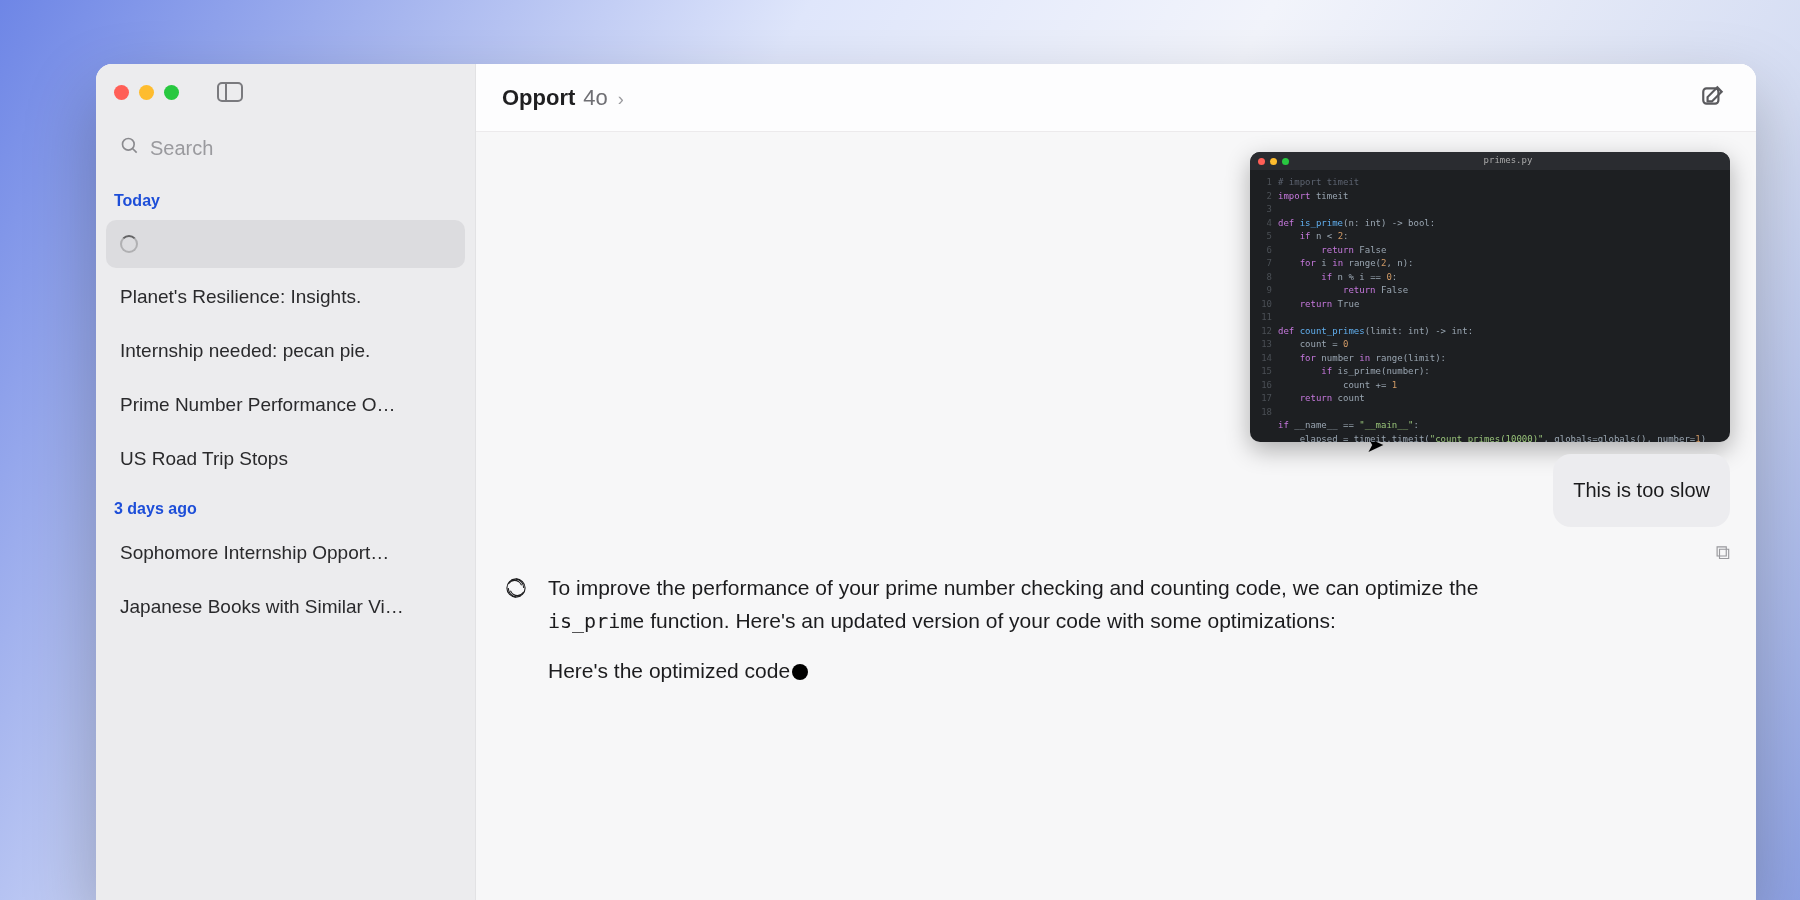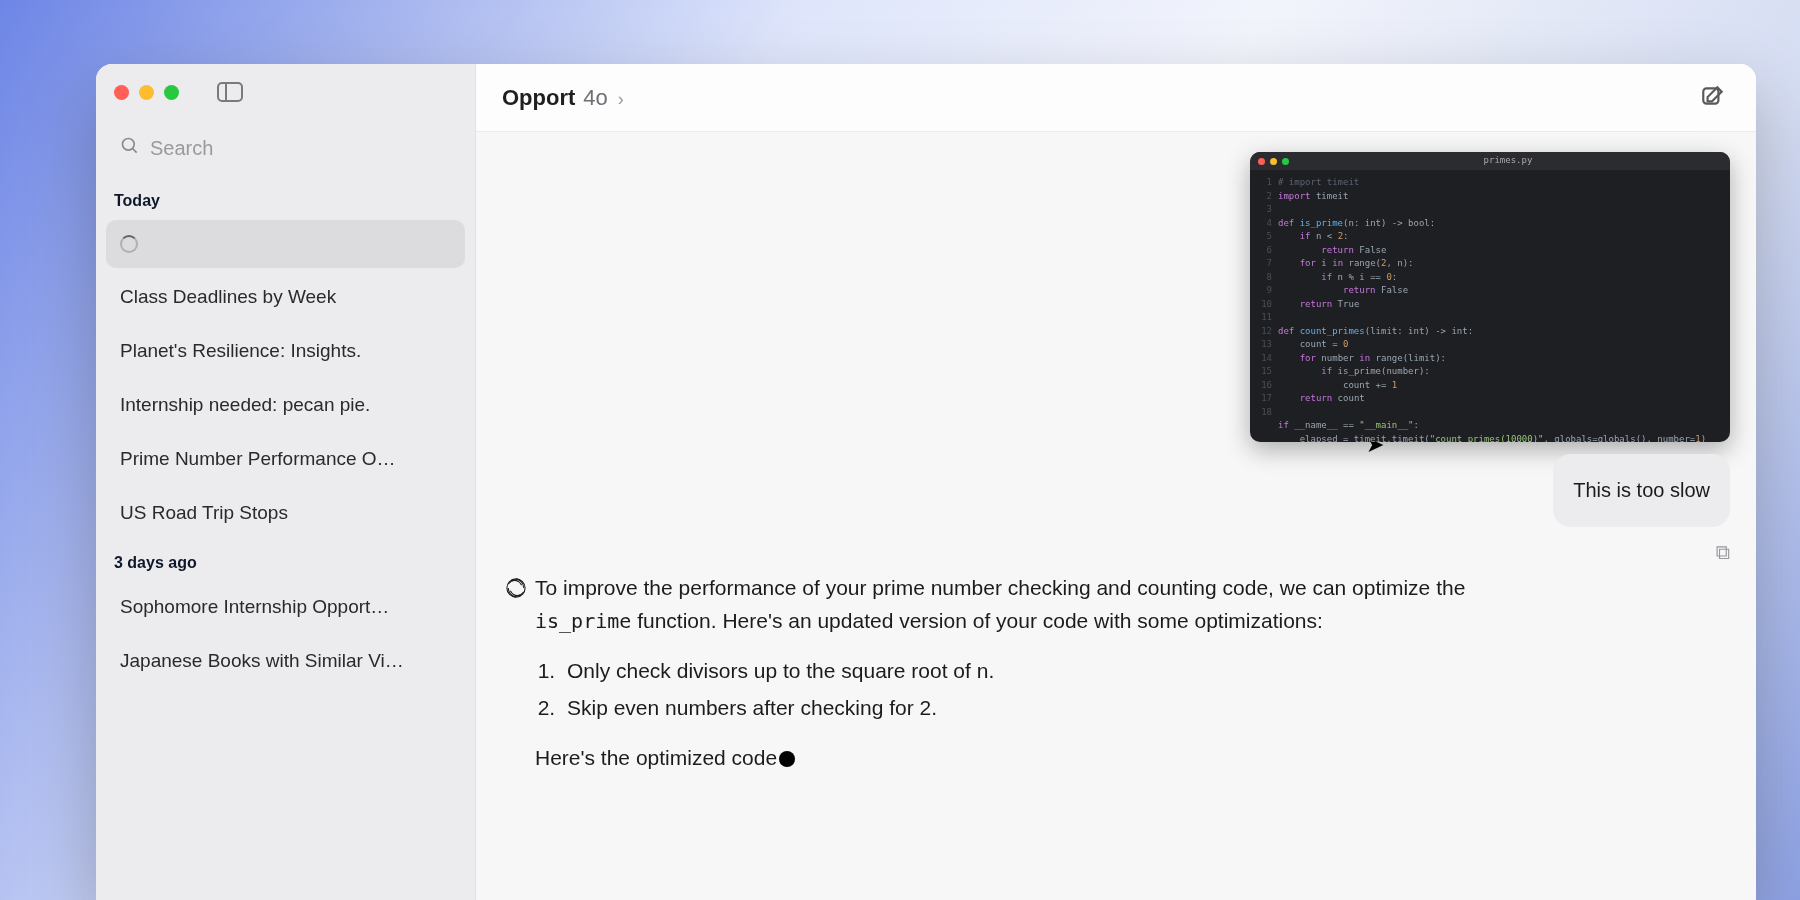--- a/index.html
+++ b/index.html
@@ -69,21 +69,21 @@
   .search svg { width: 20px; height: 20px; stroke: #8a8a8e; }
   .search input {
     border: none; background: transparent; outline: none;
     font-size: 20px; color: #c2410c; width: 100%;
   }
   .search input::placeholder { color: #9a9a9e; }
   .section-label {
     padding: 14px 18px 8px;
     font-size: 16px;
     font-weight: 600;
-    color: #0f172a;
+    color: #1d4ed8;
   }
   .conv-item {
     margin: 2px 10px;
     padding: 14px 14px;
     border-radius: 10px;
     font-size: 19px;
     color: #2a2a2c;
     white-space: nowrap;
     overflow: hidden;
     text-overflow: ellipsis;
@@ -205,21 +205,21 @@
     font-size: 20px;
     margin-top: 2px;
   }
 
   .assistant-block {
     position: absolute;
     left: 26px;
     right: 26px;
     top: 440px;
     display: flex;
-    gap: 5px;
+    gap: 18px;
   }
   .avatar {
     width: 28px; height: 28px;
     flex: 0 0 28px;
     margin-top: 2px;
   }
   .avatar svg { width: 28px; height: 28px; }
   .assistant-text {
     font-size: 21px;
     color: #1c1c1e;
@@ -273,21 +273,20 @@
             <line x1="20" y1="20" x2="15" y2="15"></line>
           </svg>
       </span>
       <input type="text" placeholder="Search" style="">
     </div>
 
     <div class="section-label">Today</div>
     <div class="conv-item active">
       <div class="spinner"></div>
     </div>
-    <div class="conv-item">Class Deadlines by Week</div>
 
     <div class="conv-item">Planet's Resilience: Insights.</div>
     <div class="conv-item">Internship needed: pecan pie.</div>
     <div class="conv-item">Prime Number Performance O…</div>
     <div class="conv-item">US Road Trip Stops</div>
 
     <div class="section-label">3 days ago</div>
     <div class="conv-item">Sophomore Internship Opport…</div>
     <div class="conv-item">Japanese Books with Similar Vi…</div>
   </aside>
@@ -356,24 +355,20 @@
         <div class="avatar">
           <svg viewBox="0 0 40 40" fill="none" stroke="#1f1f21" stroke-width="1.6">
             <circle cx="20" cy="20" r="13"></circle>
             <path d="M20 7c6 1 11 6 11 13M20 33c-6-1-11-6-11-13M9 14c4-5 10-6 15-3M31 26c-4 5-10 6-15 3M13 9c6-2 12 1 15 7M27 31c-6 2-12-1-15-7"></path>
           </svg>
         </div>
         <div class="assistant-text">
           <p>
             <span>To improve the performance of your prime number checking and counting code, we can optimize the </span><code>is_prime</code><span> function. Here's an updated version of your code with some optimizations:</span>
           </p>
-          <ol>
-            <li>Only check divisors up to the square root of n.</li>
-            <li>Skip even numbers after checking for 2.</li>
-          </ol>
           <p>
             <span>Here's the optimized code</span><span class="caret-dot"></span>
           </p>
         </div>
       </div>
 
     </div>
   </main>
 
 </div>

